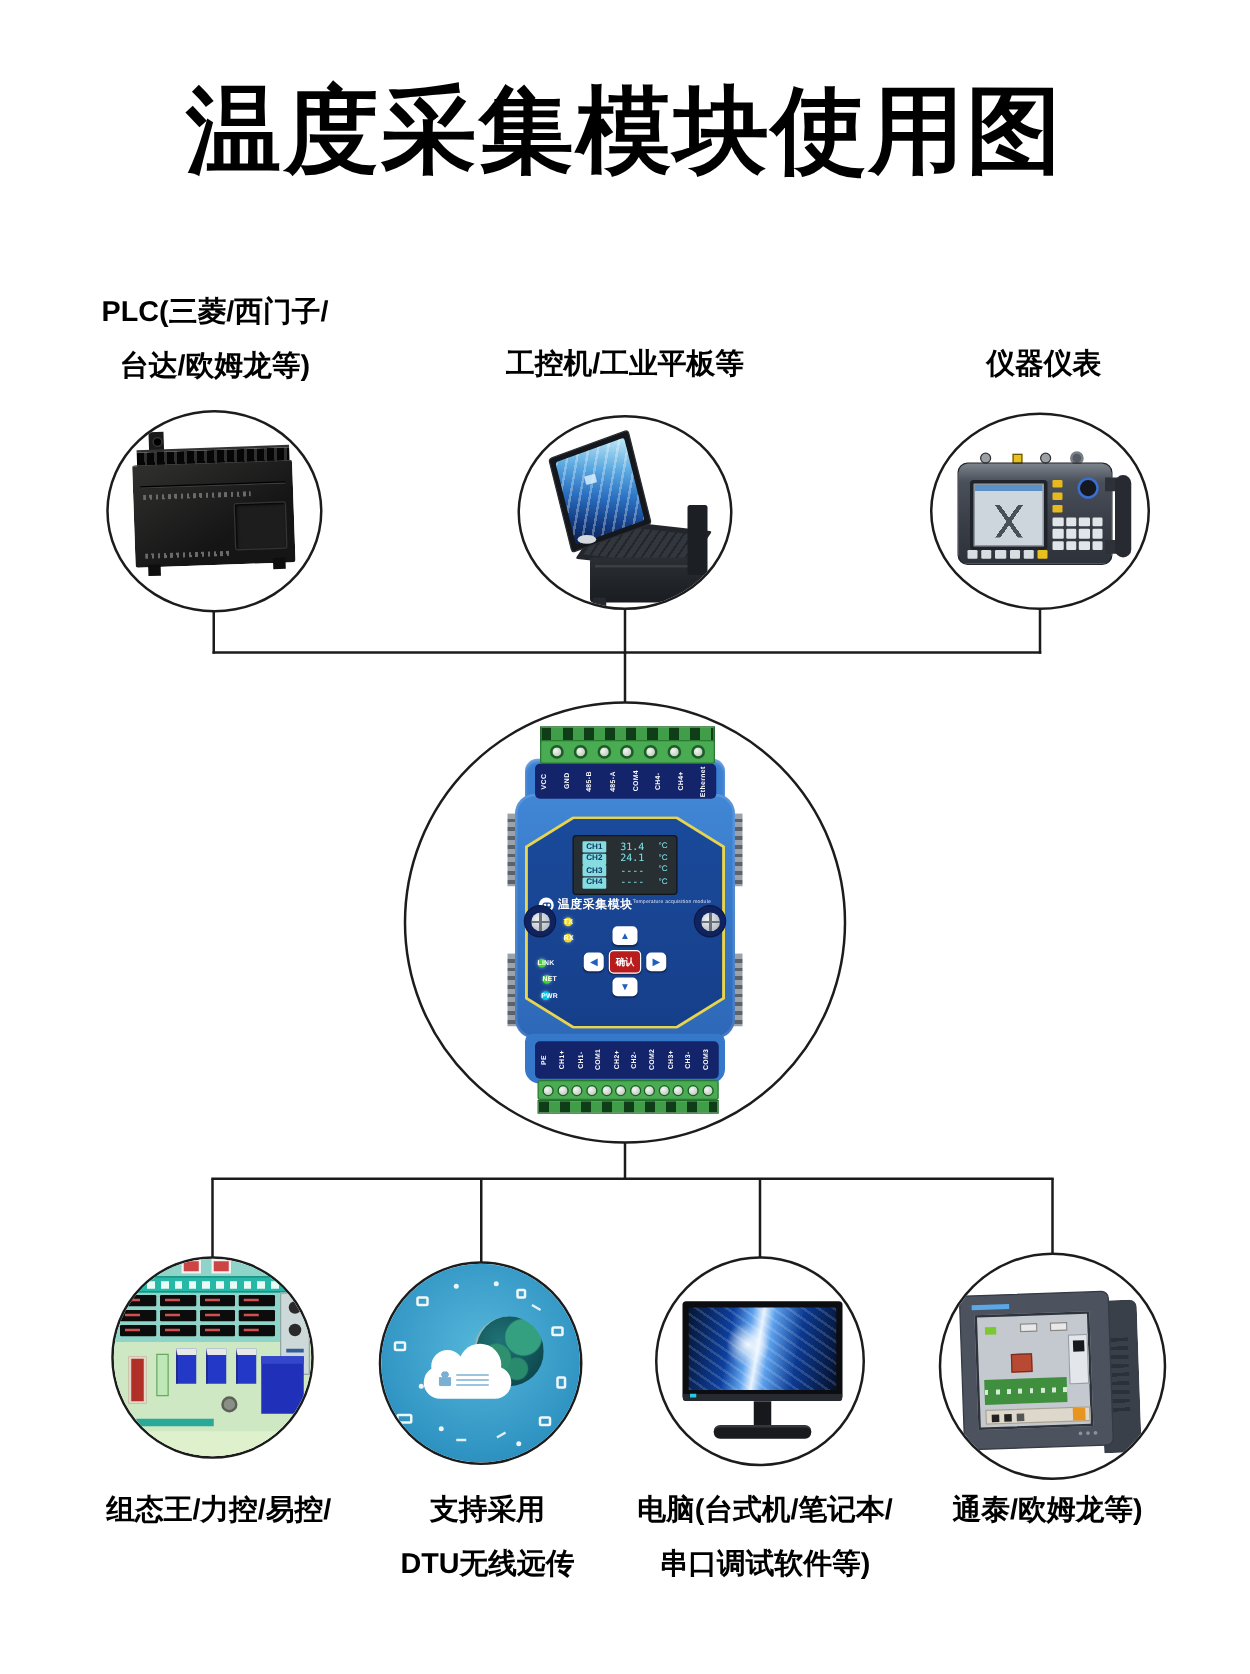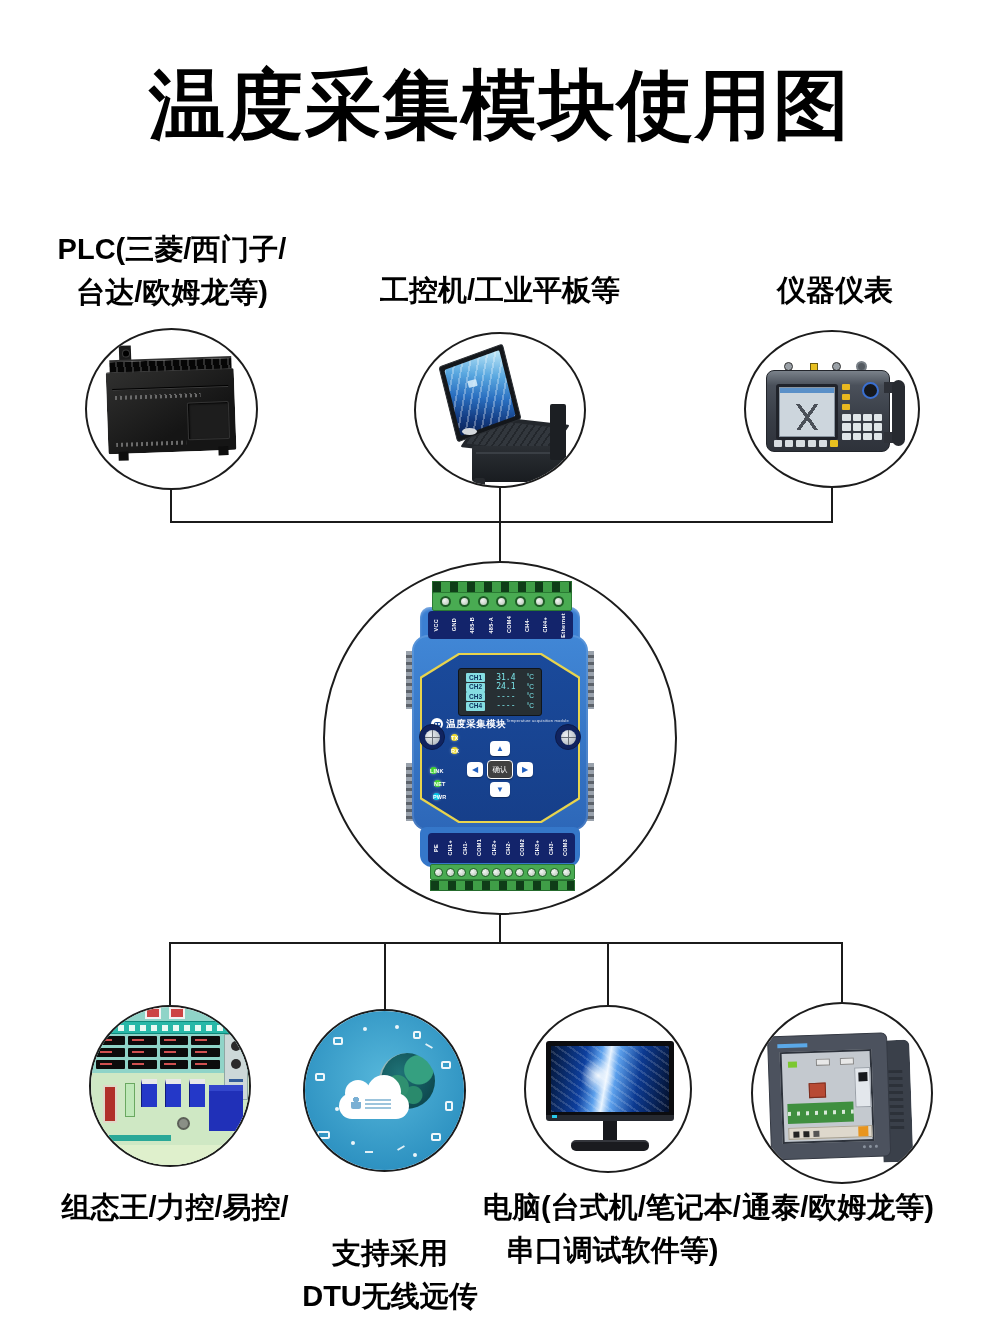--- a/index.html
+++ b/index.html
@@ -3,26 +3,26 @@
 <meta charset="utf-8">
 <style>
   *{box-sizing:border-box;margin:0;padding:0}
   html,body{background:#fff}
   body{font-family:"Liberation Sans","DejaVu Sans",sans-serif;color:#000}
   .page{position:relative;width:1000px;height:1339px;background:#fff;overflow:hidden;margin:0 auto}
 
   
   .title{position:absolute;left:0;right:0;top:56px;text-align:center;
          font-size:76px;font-weight:900;letter-spacing:2px;color:#000;line-height:1.3}
-  .glabel{position:absolute;text-align:center;font-size:29px;font-weight:600;line-height:43px;color:#000}
+  .glabel{position:absolute;text-align:center;font-size:23px;font-weight:600;line-height:43px;color:#000}
   .lab-plc{left:22px;top:228px;width:300px}
   .lab-ipc{left:350px;top:269px;width:300px}
   .lab-ins{left:685px;top:269px;width:300px}
   .lab-b1{left:25px;top:1186px;width:300px}
-  .lab-b2{left:240px;top:1232px;width:300px}
+  .lab-b2{left:240px;top:1186px;width:300px}
   .lab-b3{left:462px;top:1186px;width:300px}
   .lab-b4{left:688px;top:1186px;width:300px}
 
   
   .lines{position:absolute;left:0;top:0;width:1000px;height:1339px;pointer-events:none}
   .lines line{stroke:#1b1b1b;stroke-width:2}
 
   
   .node{position:absolute;background:#fff;border:2px solid #1c1c1c;border-radius:50%;overflow:hidden}
   .e1{left:85px;top:328px;width:173px;height:162px}
@@ -133,21 +133,21 @@
   .bot-ic::before{content:"";position:absolute;left:2.5px;top:3.5px;width:7px;height:5px;background:#1a4a9b;border-radius:2px}
   .bot-ic::after{content:"";position:absolute;left:4px;top:5px;width:1.5px;height:1.5px;background:#fff;border-radius:50%;box-shadow:3px 0 0 #fff}
   .m-logo-txt{position:static;display:flex;flex-direction:row;align-items:flex-start}
   .m-lname{position:static;color:#fff;font-size:9.5px;font-weight:700;letter-spacing:.5px;line-height:1.1}
   .m-lsub{position:static;color:rgba(255,255,255,.85);font-size:4px;line-height:1;letter-spacing:.2px}
   .ledrow{display:flex;align-items:center;gap:2px;font-size:5.5px;color:#fff;font-weight:700;z-index:4;letter-spacing:.2px}
   .led{position:static;width:7px;height:7px;border-radius:50%;flex:none;box-shadow:0 0 3px rgba(255,255,255,.45)}
   .led-y{background:#ecd92e}.led-g{background:#41d42e}.led-c{background:#00c8e8}
   .dbtn{background:#fff;border-radius:4px;display:flex;align-items:center;justify-content:center;
         color:#1f5fc0;font-size:8px;line-height:1;z-index:4;box-shadow:0 1px 1px rgba(0,0,0,.35)}
-  .dbtn-ok{background:#404040;border:1.5px solid #fff;color:#fff;font-size:7.5px;font-weight:400}
+  .dbtn-ok{background:#b91c1c;border:1.5px solid #fff;color:#fff;font-size:7.5px;font-weight:700}
   .screwmt{width:26px;height:26px;border-radius:50%;background:#10235f;border:1px solid #0b1a49;z-index:6;
            display:flex;align-items:center;justify-content:center}
   .screwmt i{position:static;width:15px;height:15px;border-radius:50%;
              background:radial-gradient(circle at 35% 35%,#eef1f4,#a4adb5);
              background-image:linear-gradient(0deg,transparent 44%,#6a7078 44% 56%,transparent 56%),
                               linear-gradient(90deg,transparent 44%,#6a7078 44% 56%,transparent 56%),
                               radial-gradient(circle at 35% 35%,#eef1f4,#a4adb5)}
   .m-botterm{left:20px;top:283px;width:145px;height:27px;z-index:4}
   .m-bsrow{left:0;right:0;top:0;height:16px;background:#49ab52;border:1px solid #2a7a33;border-radius:2px;
            display:flex;align-items:center;justify-content:space-around;padding:0 2px}

